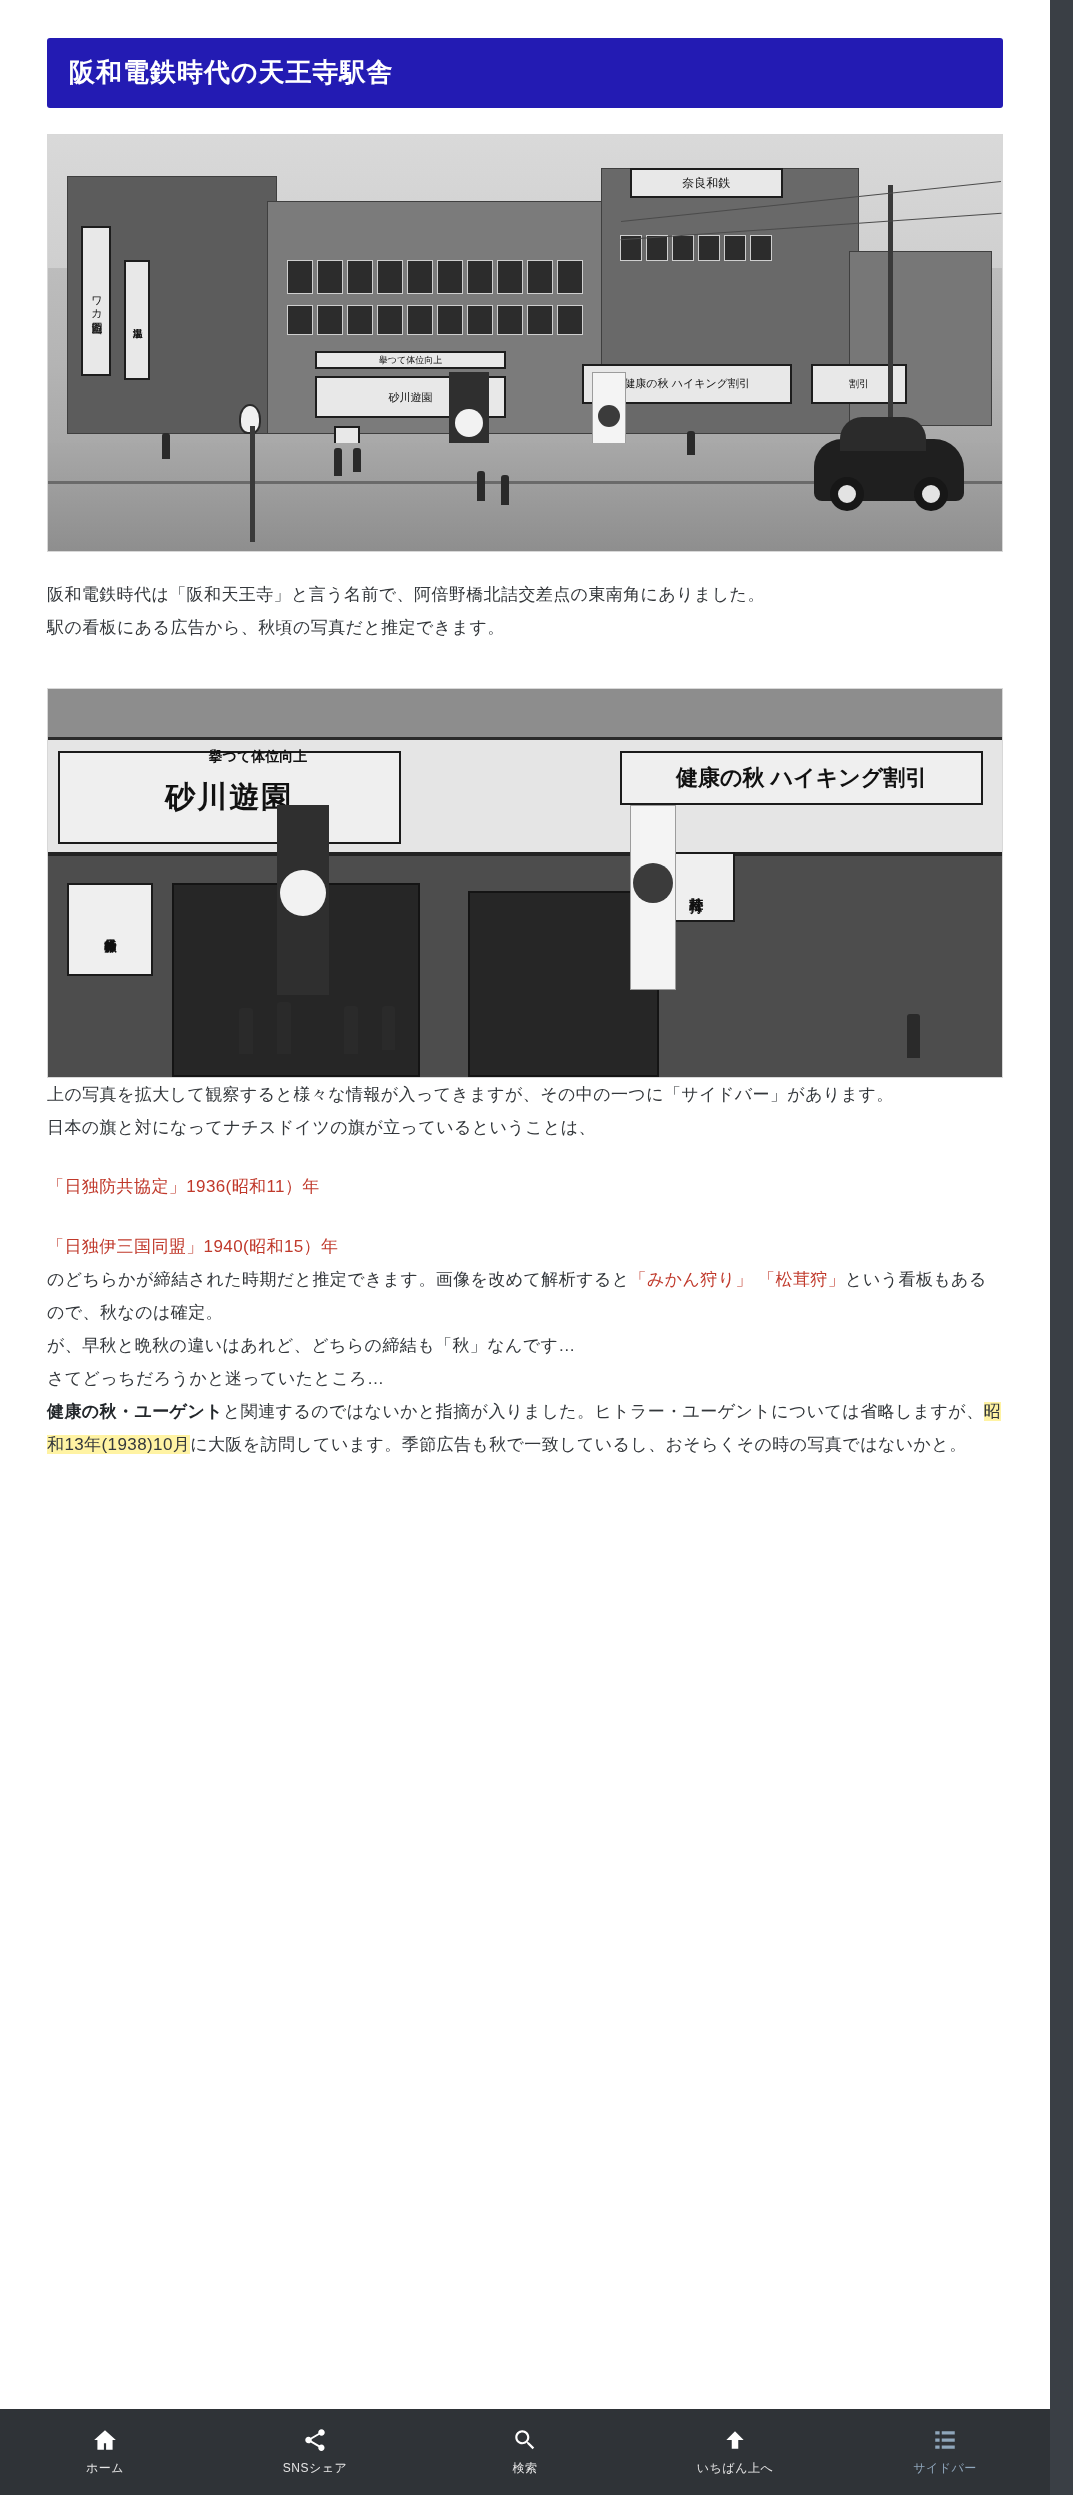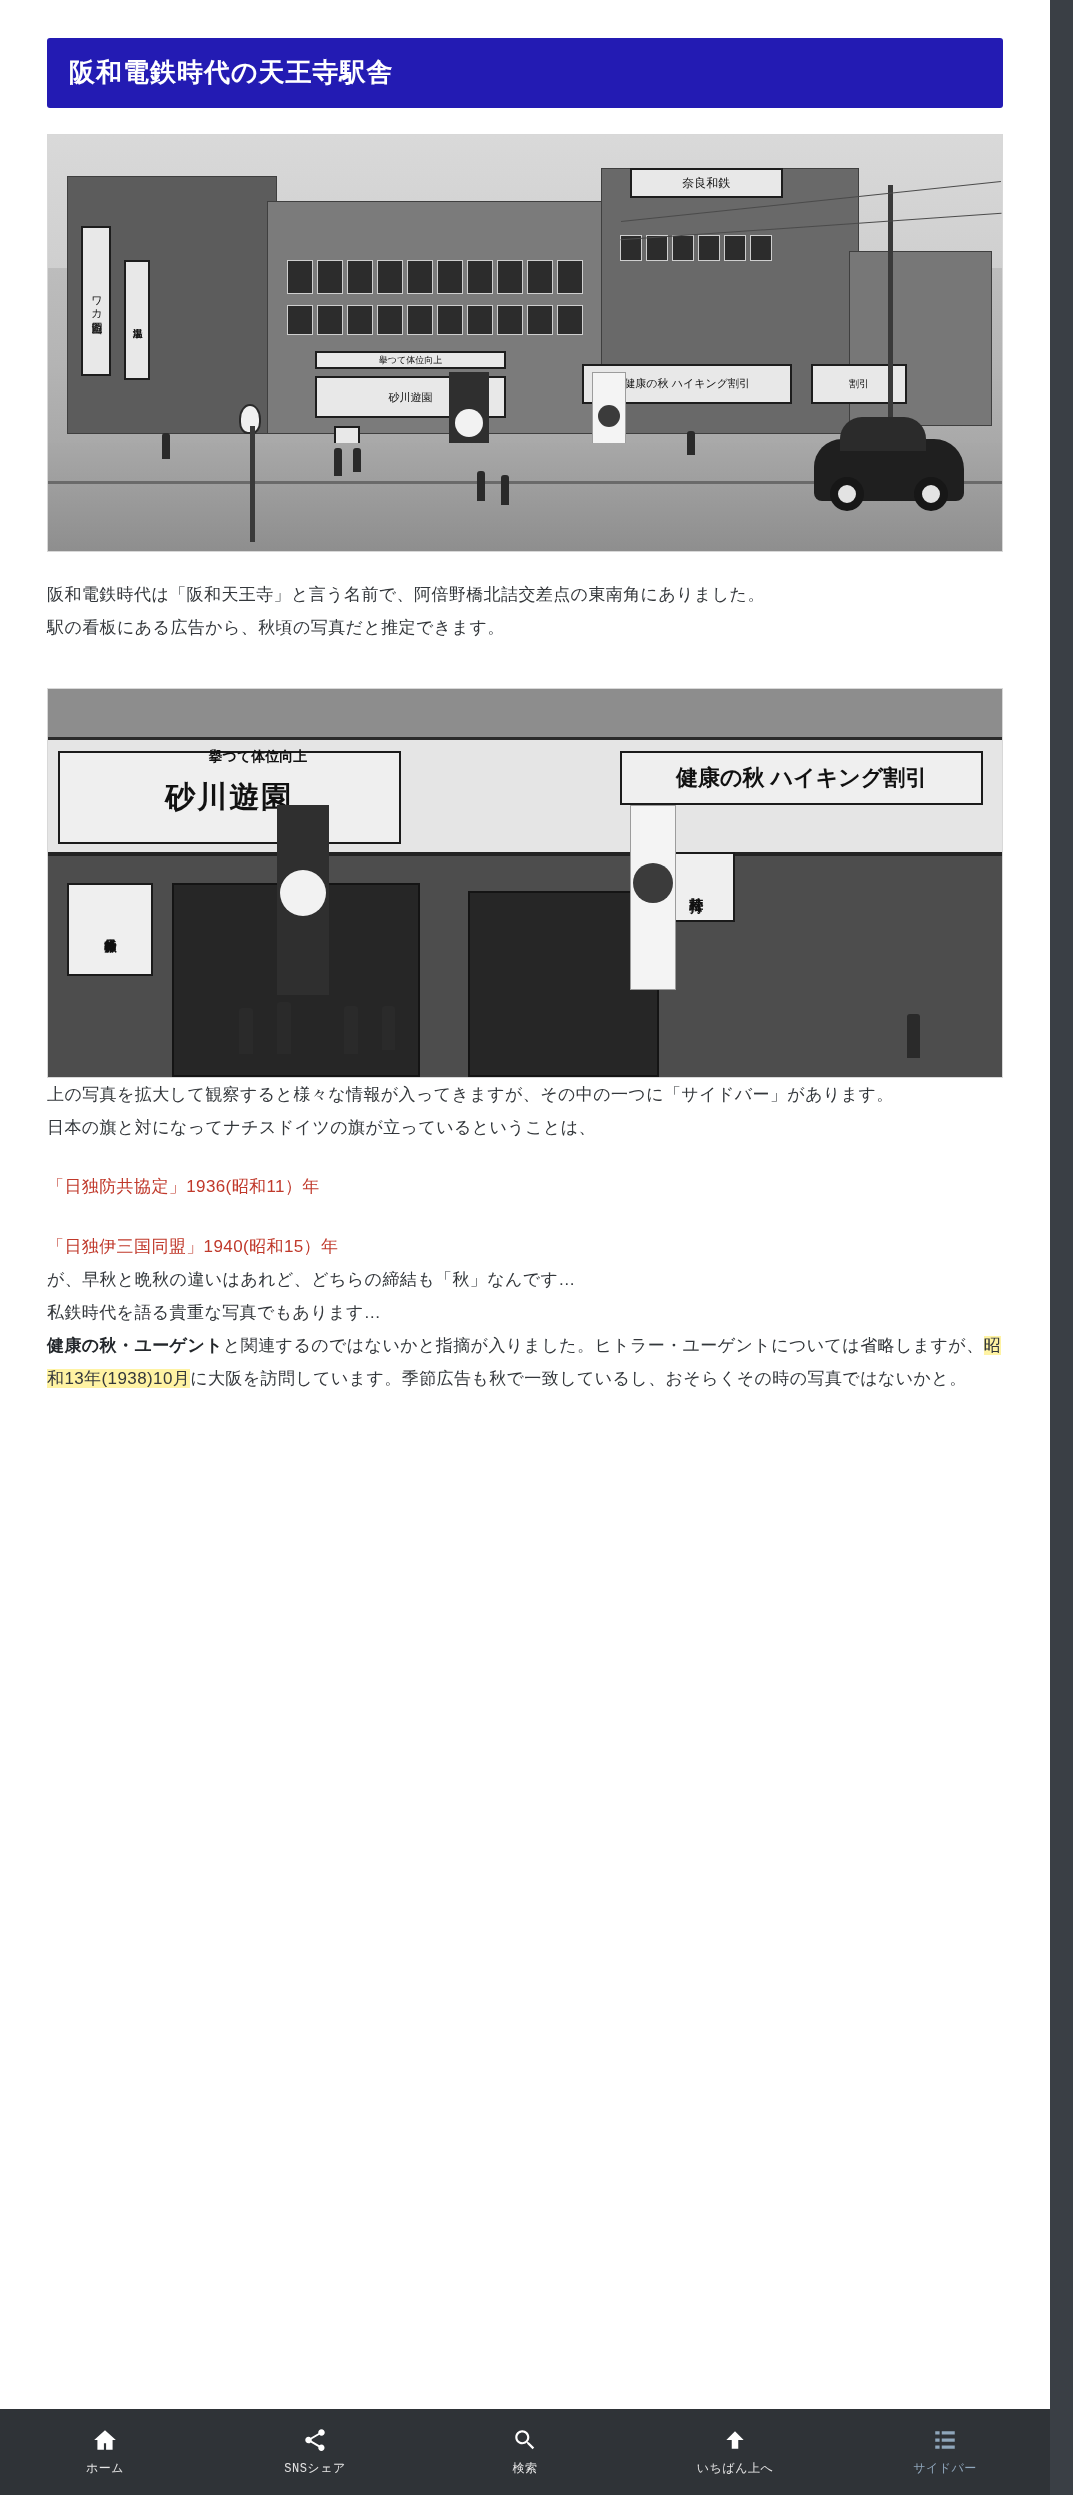--- a/index.html
+++ b/index.html
@@ -159,21 +159,21 @@
     display: flex;
     flex-direction: column;
     align-items: center;
     justify-content: center;
     gap: 7px;
     color: #f2f2f2;
     cursor: pointer;
   }
   .nav-icon { width: 26px; height: 26px; display:block; }
   .nav-icon svg { width: 26px; height: 26px; fill: #ffffff; display:block; }
-  .nav-label { font-size: 12px; letter-spacing: 0.5px; color:#e6e6e6;font-family:Liberation Mono, monospace; }
+  .nav-label { font-size: 12px; letter-spacing: 0.5px; color:#e6e6e6; }
   .nav-item.active .nav-label { color: #8fa6bb; }
   .nav-item.active .nav-icon svg { fill: #8fa6bb; }
 </style>
 </head>
 <body>
 
 <div class="page">
   <div class="right-gutter"></div>
 
   <div class="content">
@@ -296,23 +296,24 @@
         <div class="person" style="left:90%; bottom:5%; height:44px; width:13px;"></div>
       </div>
     </div>
 
     <p class="body gap">上の写真を拡大して観察すると様々な情報が入ってきますが、その中の一つに「サイドバー」があります。</p>
     <p class="body gap">日本の旗と対になってナチスドイツの旗が立っているということは、</p>
 
     <p class="red-line">「日独防共協定」1936(昭和11）年</p>
     <p class="red-line">「日独伊三国同盟」1940(昭和15）年</p>
 
+    <p class="body gap"><span>のどちらかが締結された時期だと推定できます。画像を改めて解析すると</span><span class="red">「みかん狩り」</span><span> </span><span class="red">「松茸狩」</span><span>という看板もあるので、秋なのは確定。</span></p>
 
     <p class="body gap">が、早秋と晩秋の違いはあれど、どちらの締結も「秋」なんです…</p>
-    <p class="body gap">私鉄時代を語る貴重な写真でもあります…</p>
+    <p class="body gap">さてどっちだろうかと迷っていたところ…</p>
 
     <p class="body gap"><span class="bold">健康の秋・ユーゲント</span><span>と関連するのではないかと指摘が入りました。ヒトラー・ユーゲントについては省略しますが、</span><span class="hl">昭和13年(1938)10月</span><span>に大阪を訪問しています。季節広告も秋で一致しているし、おそらくその時の写真ではないかと。</span></p>
 
   </div>
 
   <div class="bottom-nav">
 
     <div class="nav-item">
       <span class="nav-icon">
         <svg viewBox="0 0 24 24">

